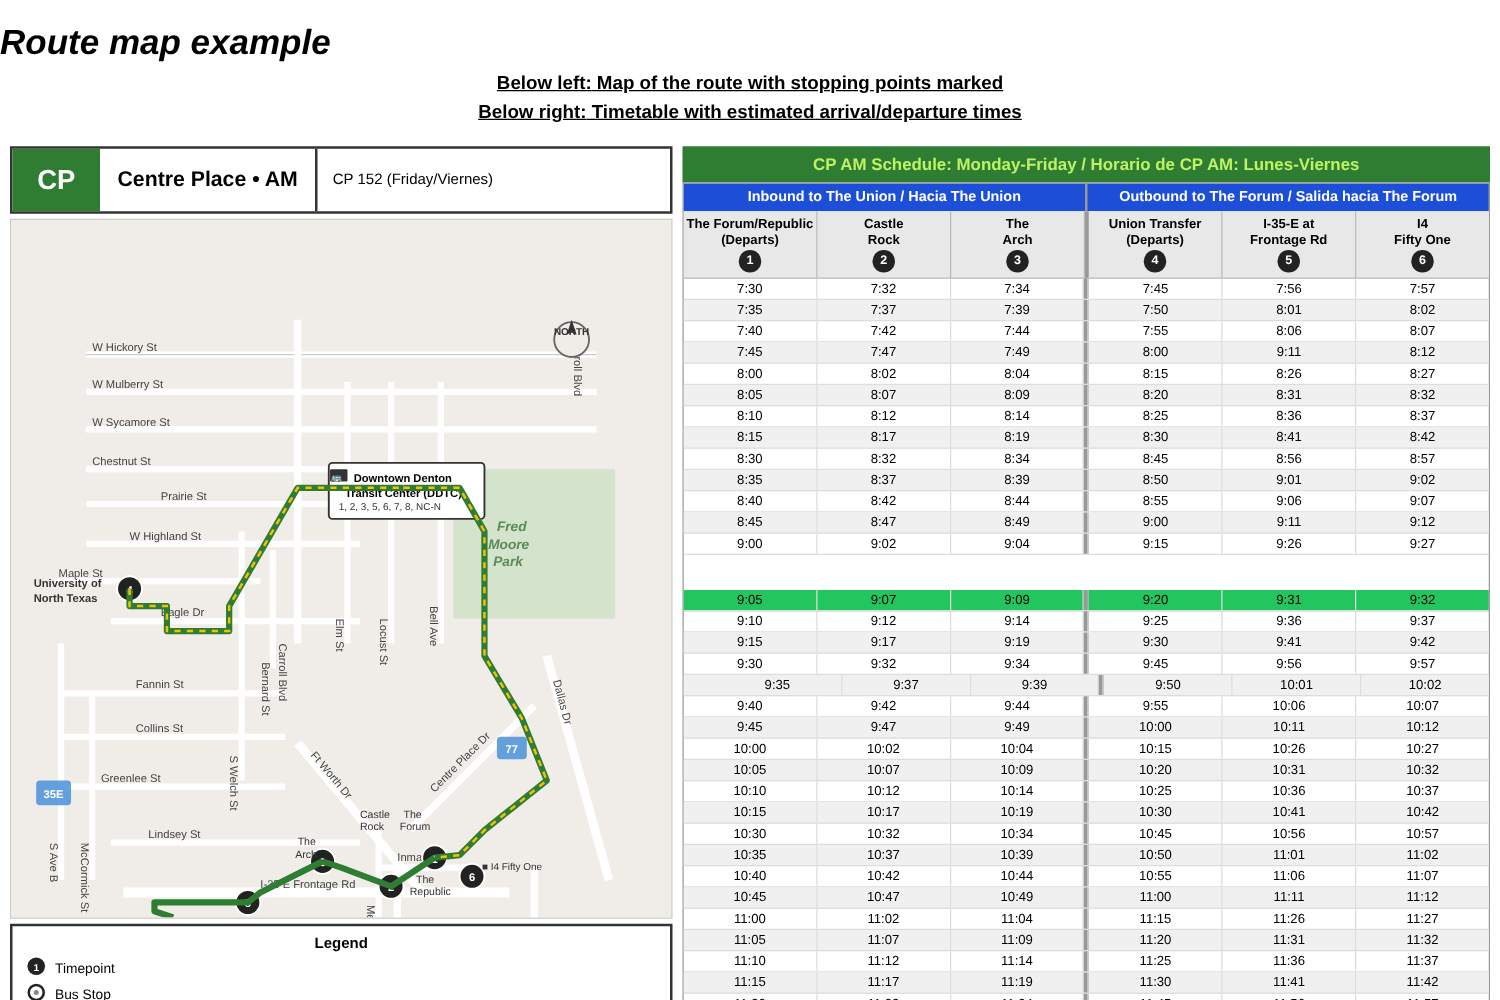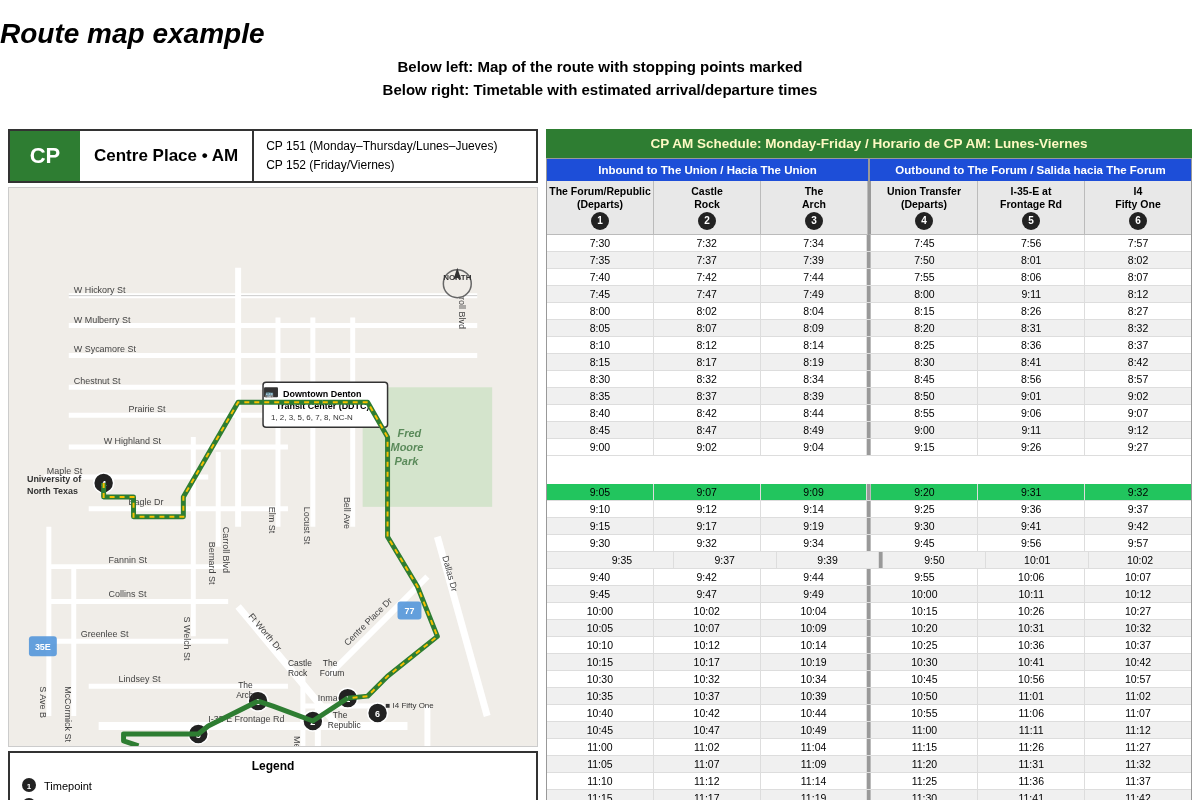--- a/index.html
+++ b/index.html
@@ -14,21 +14,22 @@
       text-align: left;
       font-size: 28px;
       font-weight: 900;
       padding: 18px 0 6px 0;
       font-style: italic;
     }
     .subtitle {
       text-align: center;
       font-size: 15px;
       line-height: 1.5;
-      margin-bottom: 28px;
+      margin-bottom: 16px;
+      text-decoration: underline;
     }
     .subtitle span { font-weight: 900; }
 
     .main-content {
       display: flex;
       flex-direction: row;
       width: 100%;
       padding: 0 8px;
       gap: 8px;
     }
@@ -114,21 +115,21 @@
       flex-shrink: 0;
     }
 
     
     .timetable-side {
       flex: 1;
     }
 
     .timetable-header {
       background: #2e7d32;
-      color: #fef9c3;
+      color: #bef264;
       font-size: 13.5px;
       font-weight: 700;
       text-align: center;
       padding: 7px 14px;
       margin-bottom: 0;
     }
 
     .timetable-wrapper {
       width: 100%;
       border: 1px solid #999;
@@ -208,21 +209,20 @@
 </div>
 
 <div class="main-content">
 
   <div class="map-side">
 
     <div class="route-header">
       <div class="route-tag">CP</div>
       <div class="route-name">Centre Place • AM</div>
       <div class="route-numbers">
-        <div>CP 151 (Monday–Thursday/Lunes–Jueves)</div>
         <div>CP 152 (Friday/Viernes)</div>
       </div>
     </div>
 
     <div class="map-container">
       <svg class="map-svg" viewBox="0 0 530 560" xmlns="http://www.w3.org/2000/svg">
 
         <rect width="530" height="560" fill="#f0ede8"></rect>
 
         <rect x="355" y="200" width="130" height="120" fill="#c8dfc0" opacity="0.7"></rect>

